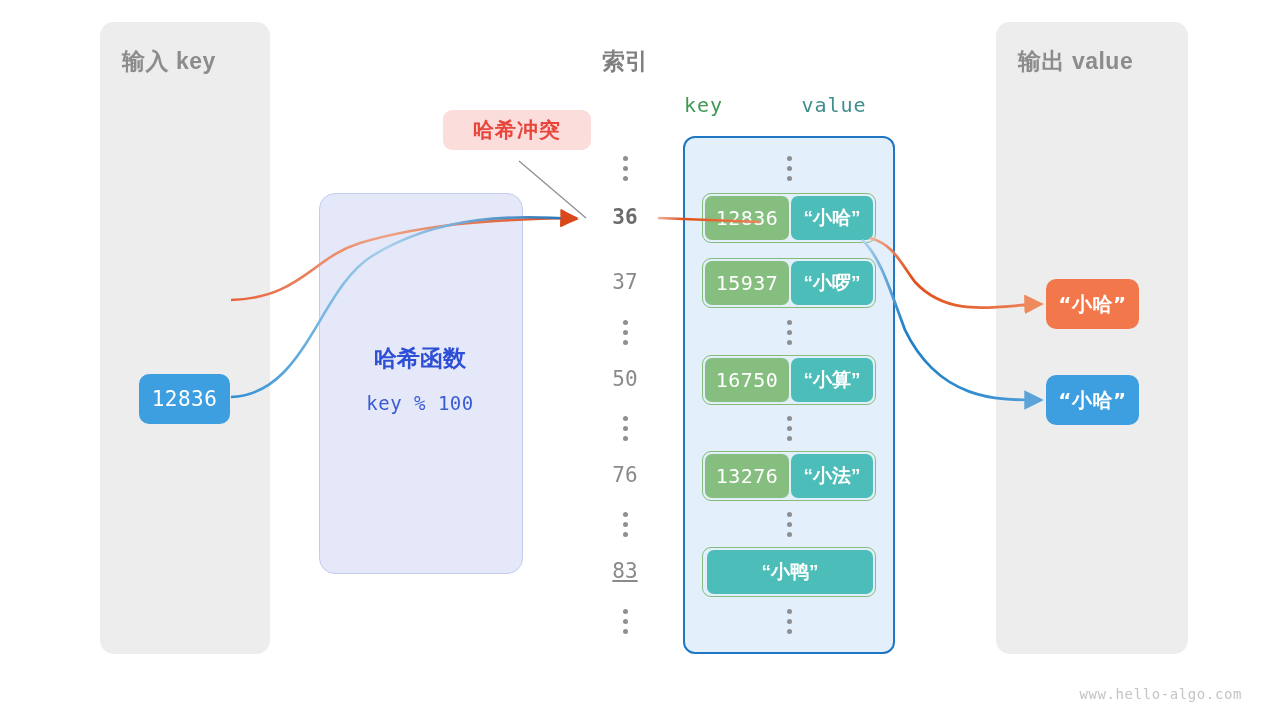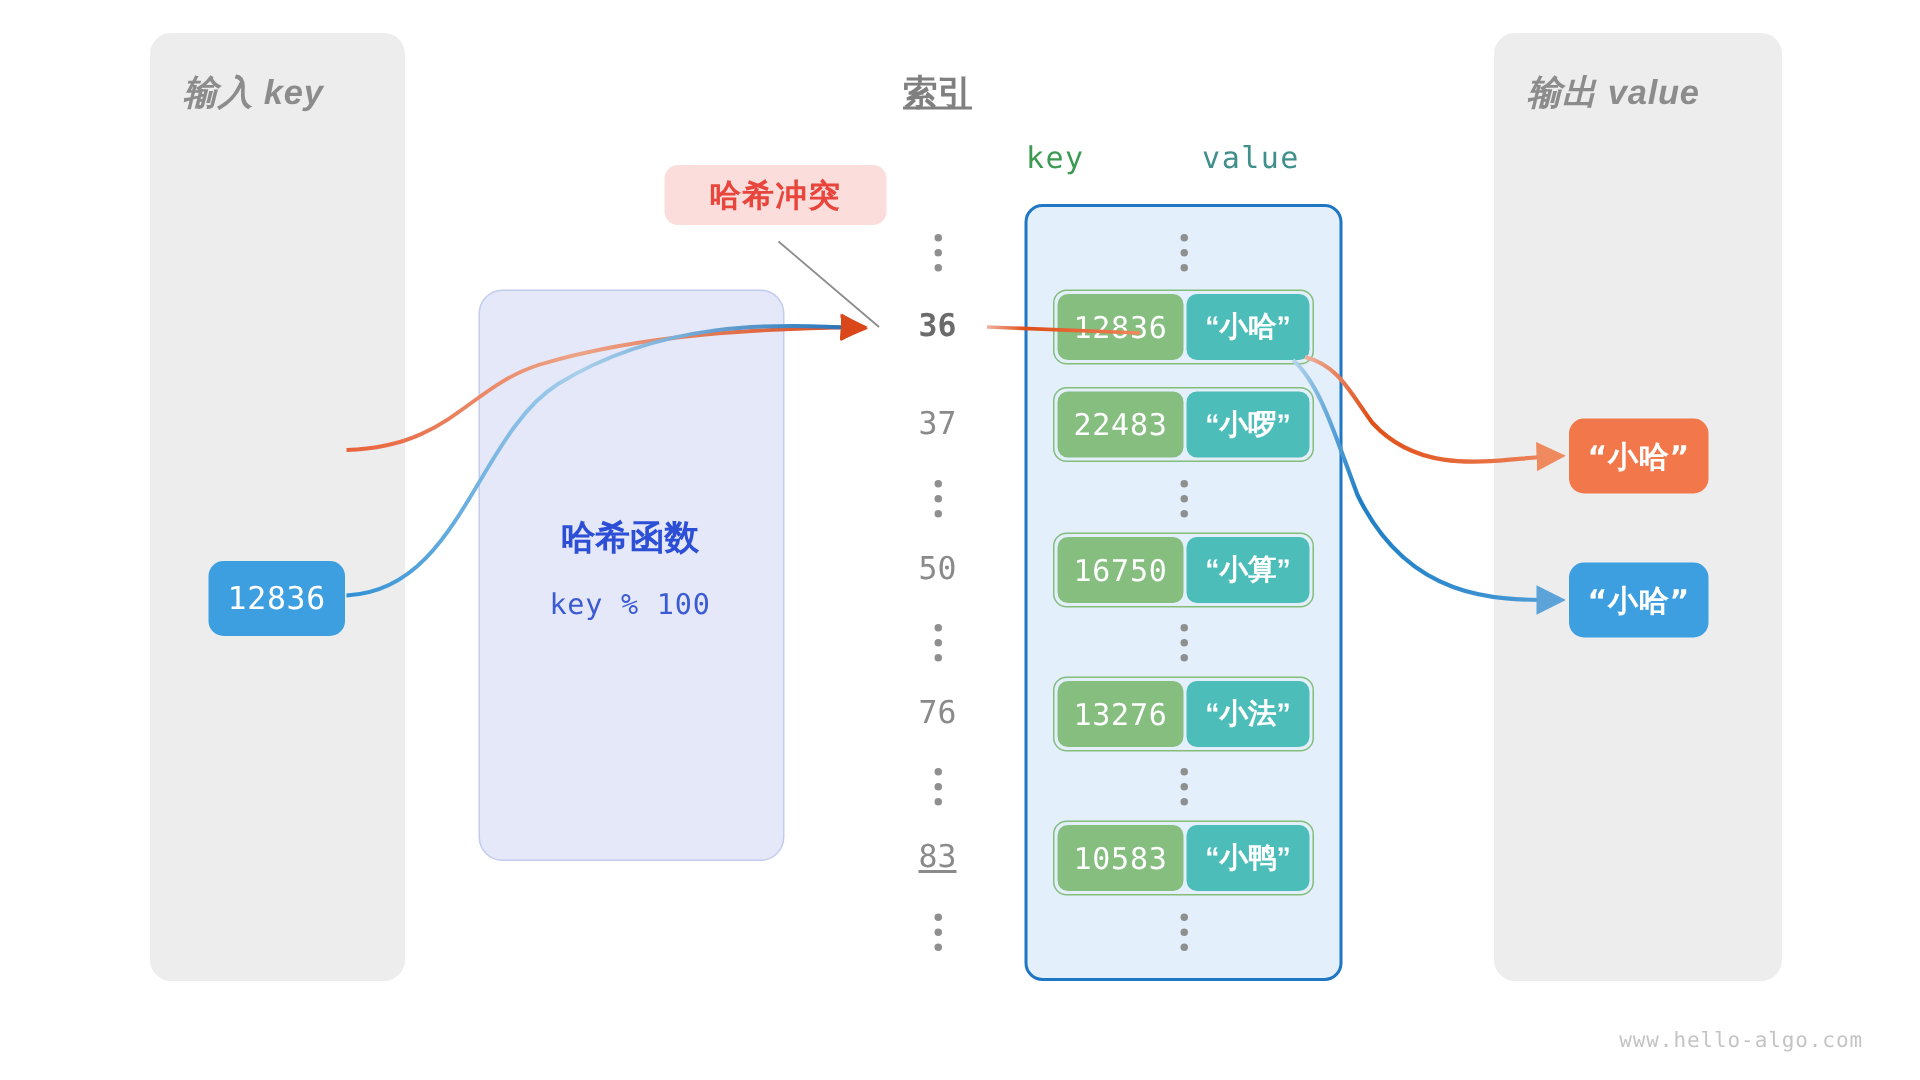--- a/index.html
+++ b/index.html
@@ -27,35 +27,34 @@
   #panel-input  { left: 100px; top: 22px; width: 170px; height: 632px; }
   #panel-output { left: 996px; top: 22px; width: 192px; height: 632px; }
 
   .panel-title {
     position: absolute;
     font-size: 23px;
     font-weight: bold;
     color: #8c8c8c;
     white-space: nowrap;
     letter-spacing: 0.5px;
-    font-style: italic;
   }
   #panel-input-title  { left: 122px; top: 46px; }
   #panel-output-title { left: 1018px; top: 46px; }
 
   
   .col-heading {
     position: absolute;
     font-size: 23px;
     font-weight: bold;
     color: #808080;
     white-space: nowrap;
     text-align: center;
   }
-  #heading-index { left: 578px; top: 46px; width: 94px; text-decoration: underline; }
+  #heading-index { left: 578px; top: 46px; width: 94px; }
   #heading-array { left: 718px; top: 46px; width: 140px; }
 
   .kv-headings {
     position: absolute;
     top: 93px;
     left: 684px;
     width: 212px;
     display: flex;
     font-family: "DejaVu Sans Mono", "Liberation Mono", monospace;
     font-size: 20px;
@@ -300,21 +299,21 @@
       <span class="vdots" style="position: absolute; left: 786px; top: 156px;">
         <i></i>
         <i></i>
         <i></i>
       </span>
       <div class="kv-pair" style="top: 193px;">
         <div class="cell-key">12836</div>
         <div class="cell-value">“小哈”</div>
       </div>
       <div class="kv-pair" style="top: 258px;">
-        <div class="cell-key">22483</div>
+        <div class="cell-key">15937</div>
         <div class="cell-value">“小啰”</div>
       </div>
       <span class="vdots" style="position: absolute; left: 786px; top: 320px;">
         <i></i>
         <i></i>
         <i></i>
       </span>
       <div class="kv-pair" style="top: 355px;">
         <div class="cell-key">16750</div>
         <div class="cell-value">“小算”</div>
@@ -327,21 +326,20 @@
       <div class="kv-pair" style="top: 451px;">
         <div class="cell-key">13276</div>
         <div class="cell-value">“小法”</div>
       </div>
       <span class="vdots" style="position: absolute; left: 786px; top: 512px;">
         <i></i>
         <i></i>
         <i></i>
       </span>
       <div class="kv-pair" style="top: 547px;">
-        <div class="cell-key">10583</div>
         <div class="cell-value">“小鸭”</div>
       </div>
       <span class="vdots" style="position: absolute; left: 786px; top: 609px;">
         <i></i>
         <i></i>
         <i></i>
       </span>
     </div>
 
   <div class="pill" id="input-key-1">12836</div>

